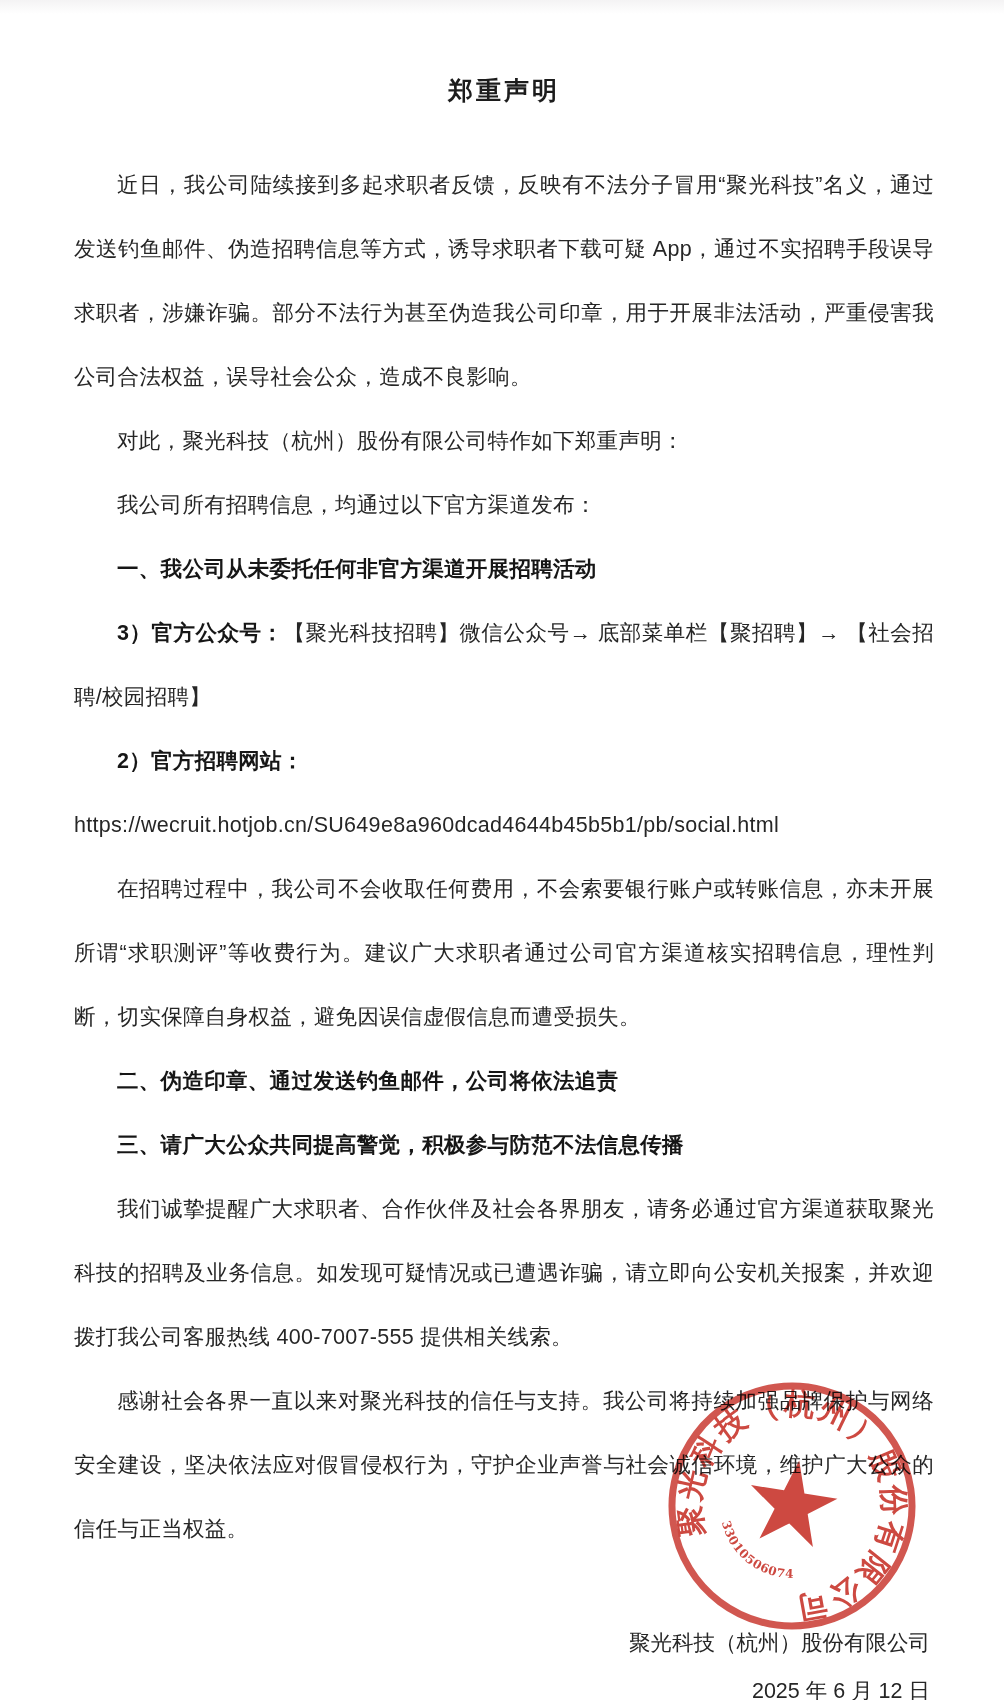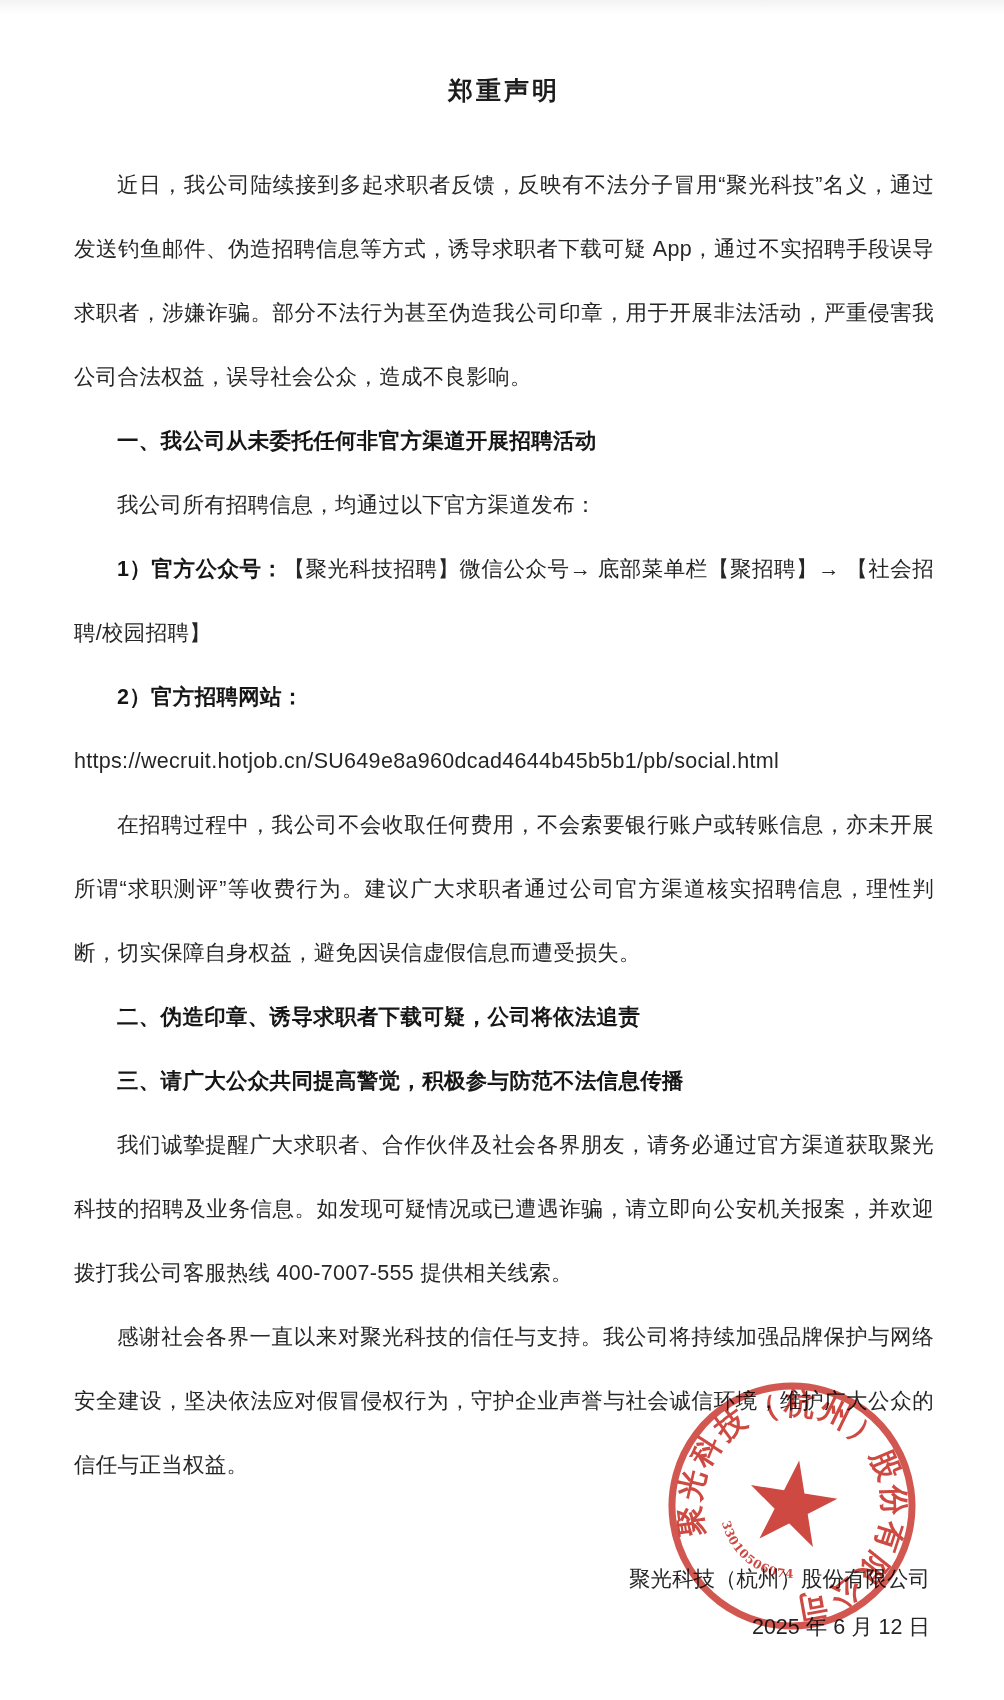--- a/index.html
+++ b/index.html
@@ -62,36 +62,37 @@
 </head>
 <body>
 
 <div class="page">
   <div class="content">
 
     <h1 class="title">郑重声明</h1>
 
     <p class="ind">近日，我公司陆续接到多起求职者反馈，反映有不法分子冒用“聚光科技”名义，通过发送钓鱼邮件、伪造招聘信息等方式，诱导求职者下载可疑 App，通过不实招聘手段误导求职者，涉嫌诈骗。部分不法行为甚至伪造我公司印章，用于开展非法活动，严重侵害我公司合法权益，误导社会公众，造成不良影响。</p>
 
+    <p class="ind">对此，聚光科技（杭州）股份有限公司特作如下郑重声明：</p>
+
+    <p class="ind">我公司所有招聘信息，均通过以下官方渠道发布：</p>
 
     <p class="ind b">一、我公司从未委托任何非官方渠道开展招聘活动</p>
 
-    <p class="ind">我公司所有招聘信息，均通过以下官方渠道发布：</p>
-
-    <p class="ind"><span class="b">1）官方公众号：</span><span>【聚光科技招聘】微信公众号→ 底部菜单栏【聚招聘】→ 【社会招聘/校园招聘】</span></p>
+    <p class="ind"><span class="b">3）官方公众号：</span><span>【聚光科技招聘】微信公众号→ 底部菜单栏【聚招聘】→ 【社会招聘/校园招聘】</span></p>
 
     <p class="ind"><span class="b">2）官方招聘网站：</span></p>
 
     <p class="url-line">https://wecruit.hotjob.cn/SU649e8a960dcad4644b45b5b1/pb/social.html</p>
 
 
 
     <p class="ind">在招聘过程中，我公司不会收取任何费用，不会索要银行账户或转账信息，亦未开展所谓“求职测评”等收费行为。建议广大求职者通过公司官方渠道核实招聘信息，理性判断，切实保障自身权益，避免因误信虚假信息而遭受损失。</p>
 
-    <p class="ind b">二、伪造印章、诱导求职者下载可疑，公司将依法追责</p>
+    <p class="ind b">二、伪造印章、通过发送钓鱼邮件，公司将依法追责</p>
 
 
     <p class="ind b">三、请广大公众共同提高警觉，积极参与防范不法信息传播</p>
 
     <p class="ind">我们诚挚提醒广大求职者、合作伙伴及社会各界朋友，请务必通过官方渠道获取聚光科技的招聘及业务信息。如发现可疑情况或已遭遇诈骗，请立即向公安机关报案，并欢迎拨打我公司客服热线 400-7007-555 提供相关线索。</p>
 
     <p class="ind">感谢社会各界一直以来对聚光科技的信任与支持。我公司将持续加强品牌保护与网络安全建设，坚决依法应对假冒侵权行为，守护企业声誉与社会诚信环境，维护广大公众的信任与正当权益。</p>
 
     <div class="signature">
       <div>聚光科技（杭州）股份有限公司</div>

